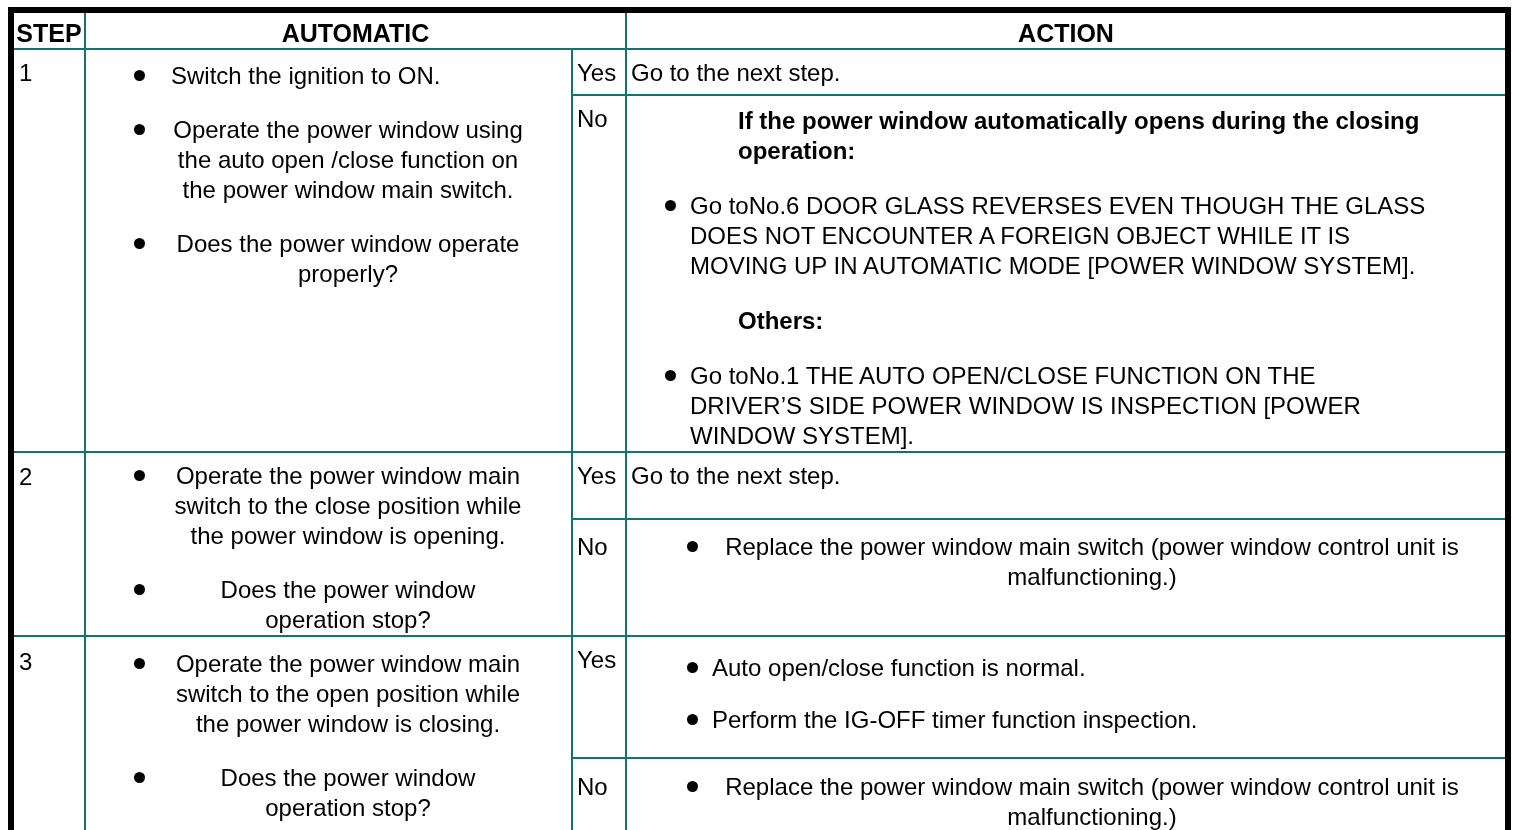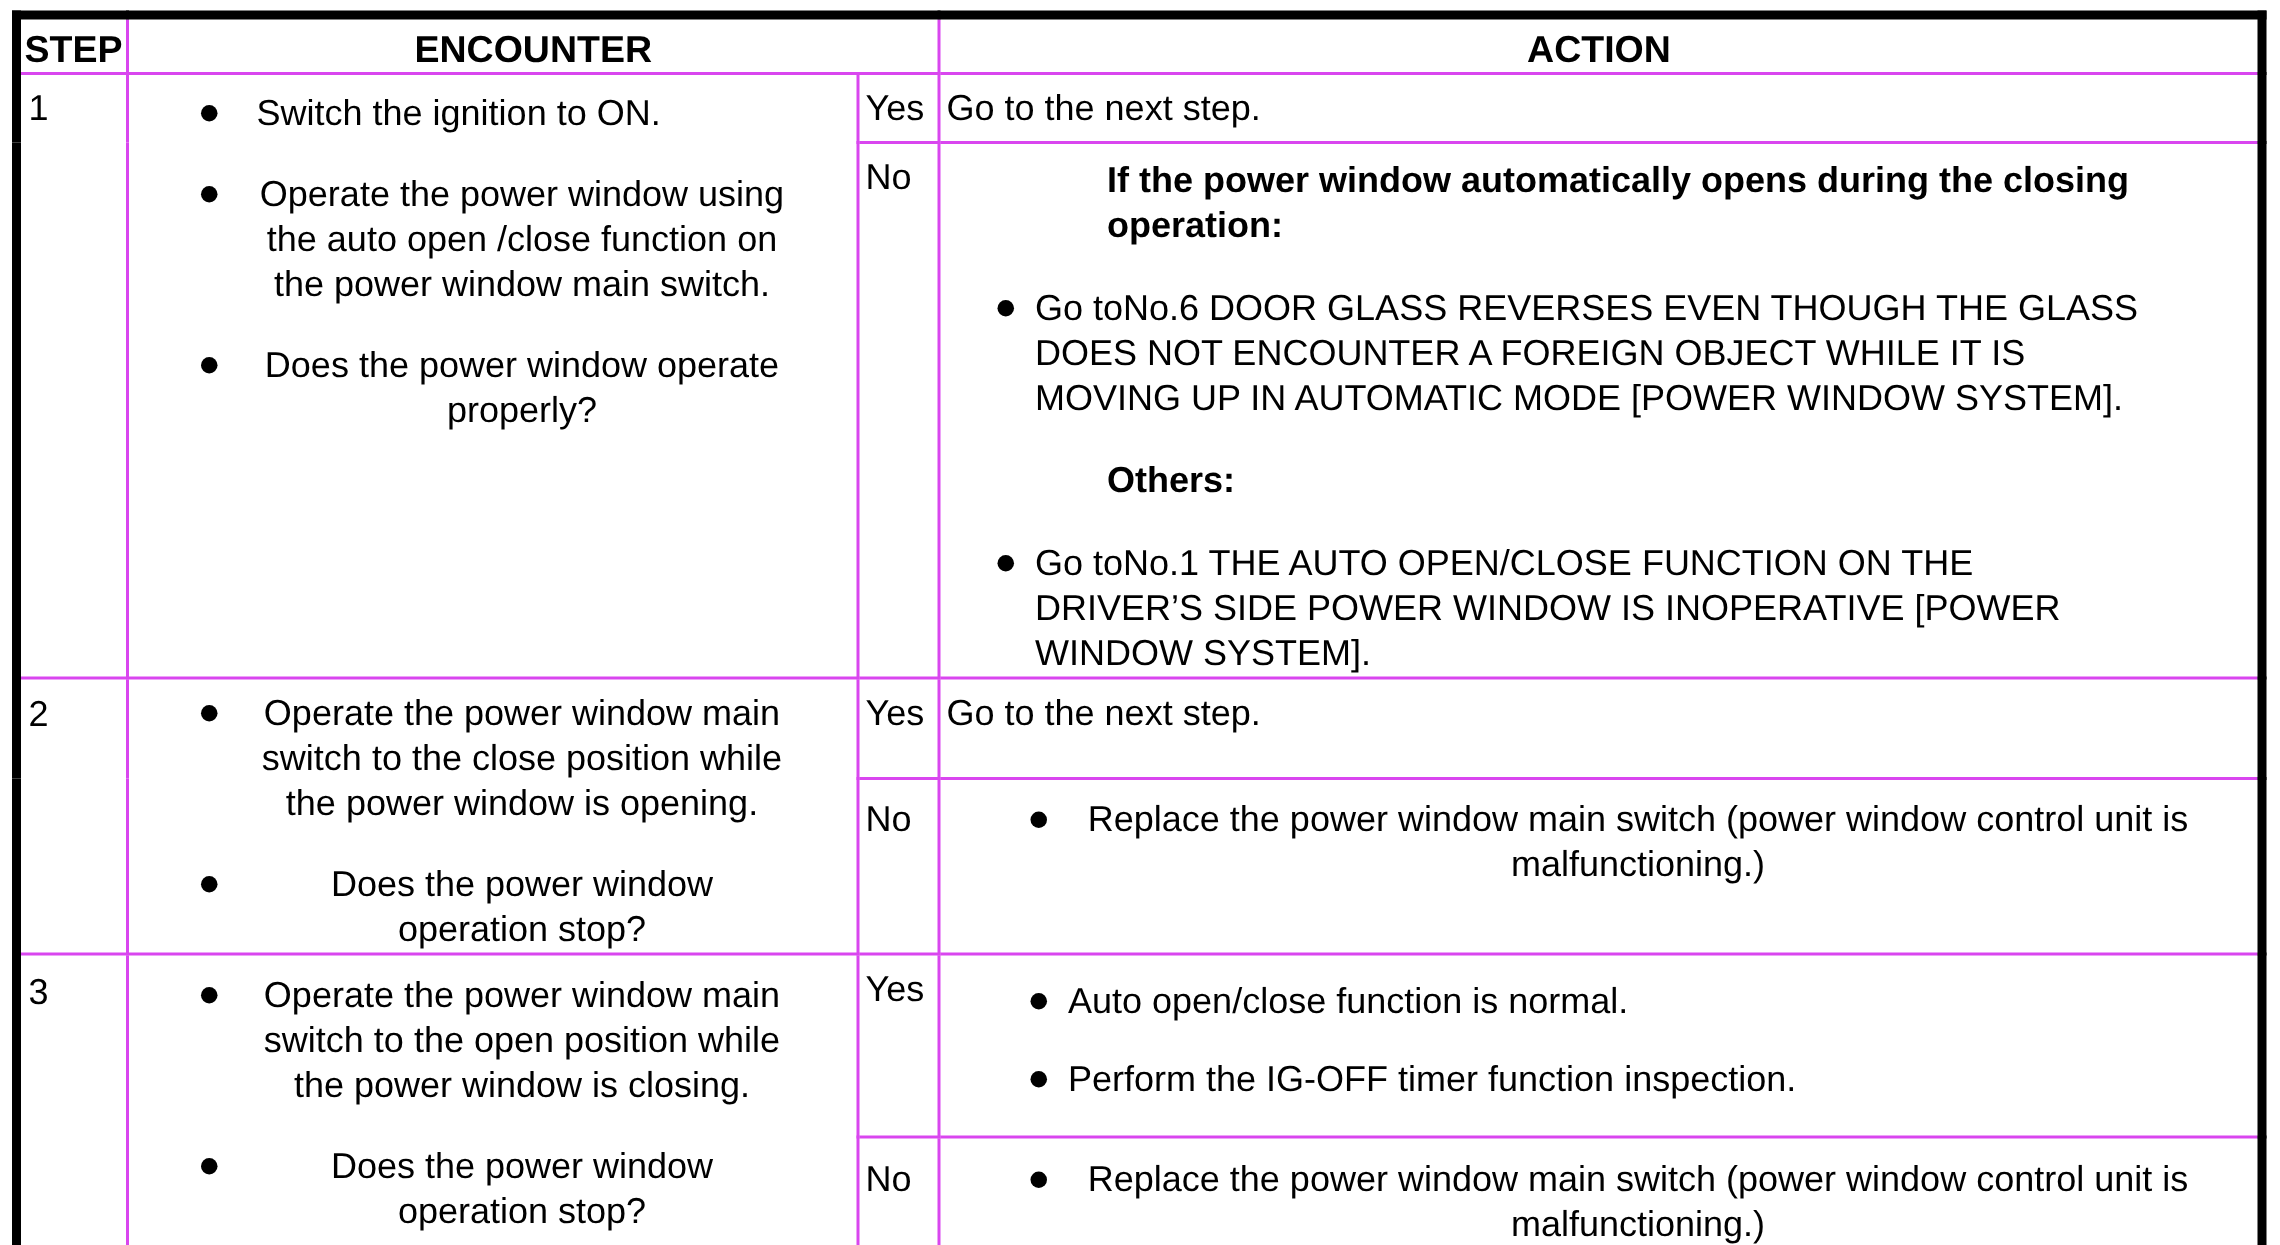--- a/index.html
+++ b/index.html
@@ -7,21 +7,21 @@
   body { font-family:"Liberation Sans","DejaVu Sans",sans-serif; color:#000; }
 
   .doc-table {
     border-collapse:collapse;
     table-layout:fixed;
     width:1497px;
     margin:7px 0 0 8px;
     border:6px solid #000;
   }
   .doc-table td, .doc-table th {
-    border:2px solid #d946ef;
+    border:2px solid #0f766e;
     vertical-align:top;
     padding:0;
     overflow:hidden;
   }
   th {
     font-size:25px;
     font-weight:bold;
     text-align:center;
     vertical-align:middle !important;
     padding-top:5px !important;
@@ -80,21 +80,21 @@
   <colgroup>
     <col style="width:74px">
     <col style="width:487px">
     <col style="width:54px">
     <col style="width:882px">
   </colgroup>
 
   <tbody>
       <tr class="header-row">
     <th>STEP</th>
-    <th colspan="2">ENCOUNTER</th>
+    <th colspan="2">AUTOMATIC</th>
     <th>ACTION</th>
   </tr>
 
   <tr class="r1a">
     <td rowspan="2" class="step-cell">
       <div class="cell-pad">1</div>
     </td>
     <td rowspan="2" class="insp-cell">
       <div class="cell-pad">
         <div class="item">
@@ -125,21 +125,21 @@
     <td class="action-blocks">
       <div class="cell-pad">
         <div class="ablock aheading h1">If the power window automatically opens during the closing operation:</div>
         <div class="ablock abullet">
           <span class="dot"></span>
           <div class="btext w760">Go toNo.6 DOOR GLASS REVERSES EVEN THOUGH THE GLASS DOES NOT ENCOUNTER A FOREIGN OBJECT WHILE IT IS MOVING UP IN AUTOMATIC MODE [POWER WINDOW SYSTEM].</div>
         </div>
         <div class="ablock aheading">Others:</div>
         <div class="ablock abullet">
           <span class="dot"></span>
-          <div class="btext w715">Go toNo.1 THE AUTO OPEN/CLOSE FUNCTION ON THE DRIVER’S SIDE POWER WINDOW IS INOPERATIVE [POWER WINDOW SYSTEM].</div>
+          <div class="btext w715">Go toNo.1 THE AUTO OPEN/CLOSE FUNCTION ON THE DRIVER’S SIDE POWER WINDOW IS INSPECTION [POWER WINDOW SYSTEM].</div>
         </div>
       </div>
     </td>
   </tr>
 
   <tr class="r2a">
     <td rowspan="2" class="step-cell">
       <div class="cell-pad" style="padding-top:9px">2</div>
     </td>
     <td rowspan="2" class="insp-cell">

